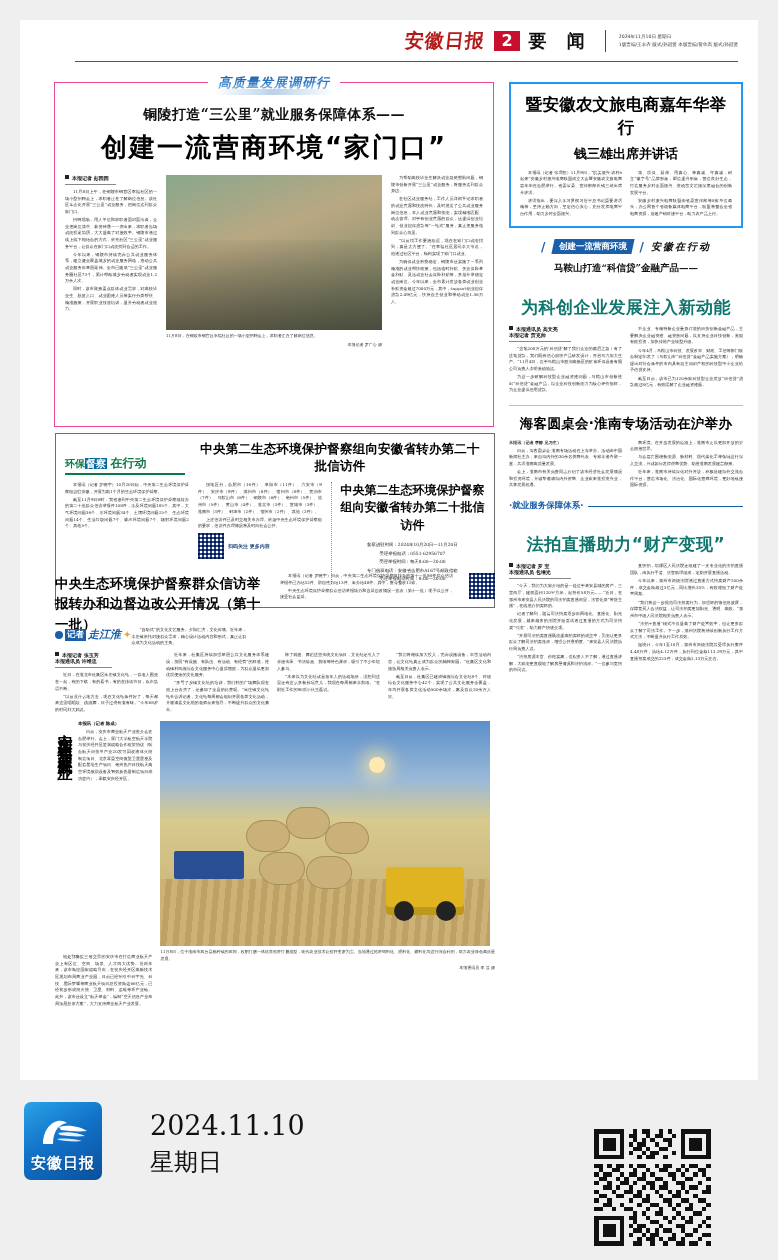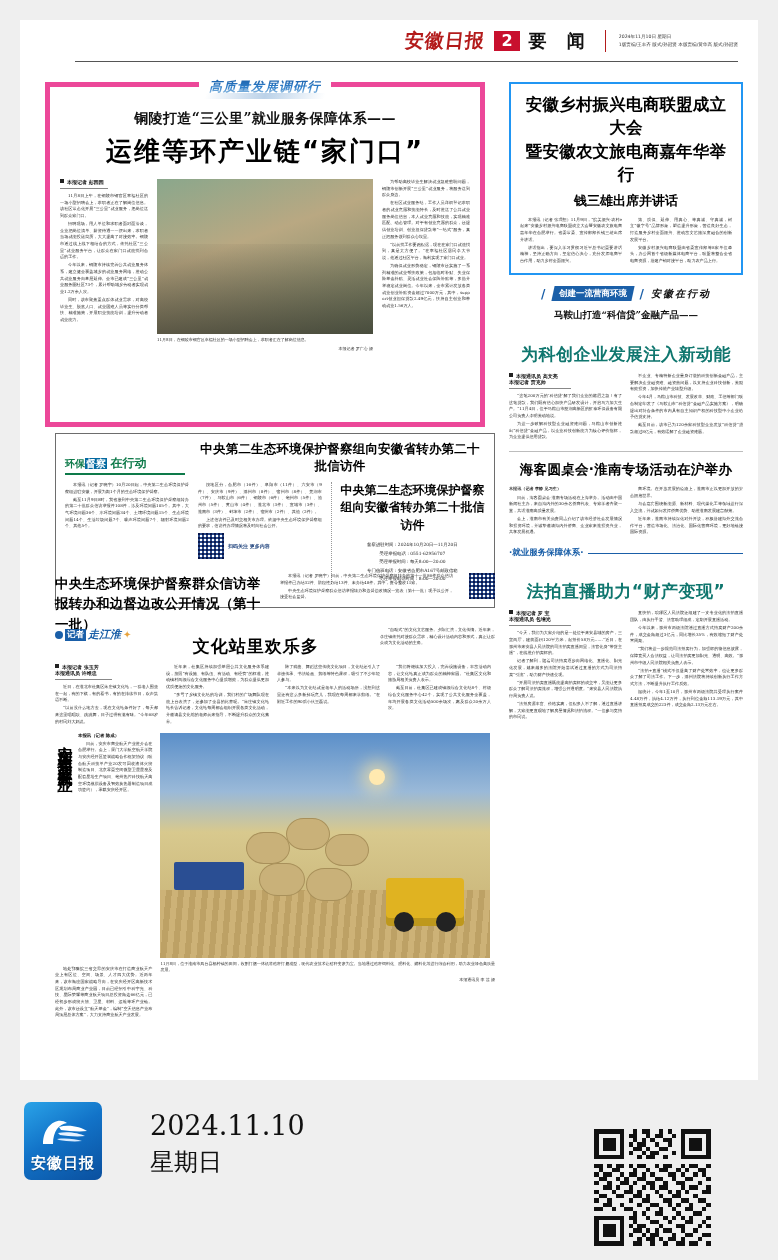--- a/index.html
+++ b/index.html
@@ -44,22 +44,22 @@
   }
   .col-text p{margin:0 0 1.5px 0;text-indent:8px;}
   .byline{
     font-size:5px;font-weight:bold;color:#111;margin-bottom:3px;
     font-family:"DejaVu Sans","Liberation Sans",sans-serif;
   }
   .byline .sq{display:inline-block;width:4px;height:4px;background:#222;margin-right:3px;vertical-align:1px;}
   .byline-rule{height:1px;background:#888;margin:3px 0 4px 0;width:55%;}
   
   .story-main{
-    position:absolute;left:25px;top:62px;width:440px;height:345px;
-    border:5px solid #ec4899;box-sizing:border-box;padding:8px 10px 6px 10px;
+    position:absolute;left:34px;top:62px;width:440px;height:345px;
+    border:1px solid #ec4899;box-sizing:border-box;padding:8px 10px 6px 10px;
   }
   .ribbon-wrap{position:relative;height:22px;margin-top:-19px;text-align:center;}
   .ribbon{
     display:inline-block;background:#fff;padding:0 10px;position:relative;
   }
   .ribbon-text{
     font-family:"DejaVu Serif","Liberation Serif",serif;
     font-style:italic;font-weight:bold;font-size:13px;
     background:linear-gradient(180deg,#1a5fa8 0%,#2f7ec9 55%,#9cc4e4 100%);
     -webkit-background-clip:text;background-clip:text;color:transparent;
@@ -254,21 +254,21 @@
   <div class="mh-rule"></div>
 
   <div class="story-main">
     <div class="ribbon-wrap">
       <div class="ribbon">
         <span class="ribbon-text">高质量发展调研行</span>
         <div class="shadow-sweep"></div>
       </div>
     </div>
     <div class="kicker">铜陵打造“三公里”就业服务保障体系——</div>
-    <div class="headline-1">运维等环产业链“家门口”</div>
+    <div class="headline-1">创建一流营商环境“家门口”</div>
 
     <div class="story-cols">
       <div class="sc">
         <div class="byline"><span class="sq"></span><span>本报记者 彭园园</span></div>
         <div class="byline-rule"></div>
         <div class="col-text">
           <p>11月8日上午，在铜陵市铜官区幸福社区的一场小型招聘会上，求职者正在了解岗位信息。该社区常态化开展“三公里”就业服务，把岗位送到群众家门口。</p>
           <p>招聘现场，用人单位和求职者面对面洽谈，企业把岗位清单、薪资待遇一一摆出来，求职者当场就能投递简历，大大提高了对接效率。铜陵市通过线上线下相结合的方式，依托社区“三公里”就业服务平台，让群众在家门口就能找到合适的工作。</p>
           <p>今年以来，铜陵市持续完善公共就业服务体系，建立健全覆盖城乡的就业服务网络，推动公共就业服务向基层延伸。全市已建成“三公里”就业服务圈社区73个，累计帮助城乡劳动者实现就业1.2万余人次。</p>
           <p>同时，该市聚焦重点群体就业需求，对高校毕业生、脱贫人口、就业困难人员等实行分类帮扶、精准施策，开展职业技能培训，提升劳动者就业能力。</p>
@@ -350,23 +350,20 @@
     </div>
   </div>
 
   <div class="culture">
     <div style="display:flex;align-items:flex-start;">
       <div class="jz-logo">
         <div class="jz-dot"></div>
         <span class="jz-b1">记者</span>
         <span class="jz-b2">走江淮</span>
         <span class="jz-b3">✦</span>
-      </div>
-      <div style="flex:1;">
-        <div class="culture-title">文化站里欢乐多</div>
       </div>
       <div style="width:115px;">
         <div class="col-text">
           <p>“自助式”的文化文艺服务。夕阳汇演，文化传情。近年来，李庄镇依托对接群众需求，精心设计活动内容和形式，真正让群众成为文化活动的主角。</p>
         </div>
       </div>
     </div>
 
     <div class="cul-cols">
       <div class="cul-c">
@@ -431,21 +428,20 @@
         </div>
         <div class="caption">11月8日，位于淮南市凤台县杨村镇的田间，收割打捆一体机将秸秆打捆成型，现代农业技术让秸秆变废为宝。当地通过秸秆饲料化、肥料化、燃料化等进行综合利用，助力农业绿色高质量发展。</div>
         <div class="caption cap-credit">本报通讯员 李 莲 摄</div>
       </div>
     </div>
   </div>
 
   <div class="rail">
 
     <div class="blue-box">
-      <div class="bb-h1">安徽乡村振兴电商联盟成立大会</div>
       <div class="bb-h1">暨安徽农文旅电商嘉年华举行</div>
       <div class="bb-h2">钱三雄出席并讲话</div>
       <div class="two-col">
         <div class="col-text">
           <p>本报讯（记者 张理想）11月9日，“皖美振兴·农村e起来”安徽乡村振兴电商联盟成立大会暨安徽农文旅电商嘉年华在合肥举行。省委常委、宣传部部长钱三雄出席并讲话。</p>
           <p>讲话指出，要深入学习贯彻习近平总书记重要讲话精神，坚持正确方向，坚定信心决心，充分发挥电商平台作用，助力乡村全面振兴。</p>
         </div>
         <div class="col-text">
           <p>第、质保、延伸、用真心、等真诚、守真诚，树立“徽字号”品牌形象，塑造提升形象，营造良好生态，打造服务乡村全面振兴、推动富文艺旅深度融合的创新发展平台。</p>
           <p>安徽乡村振兴电商联盟由省委宣传部等8家单位牵头，办公网首个省级新媒体电商平台，联盟将整合全省电商资源，搭建产销对接平台，助力农产品上行。</p>

